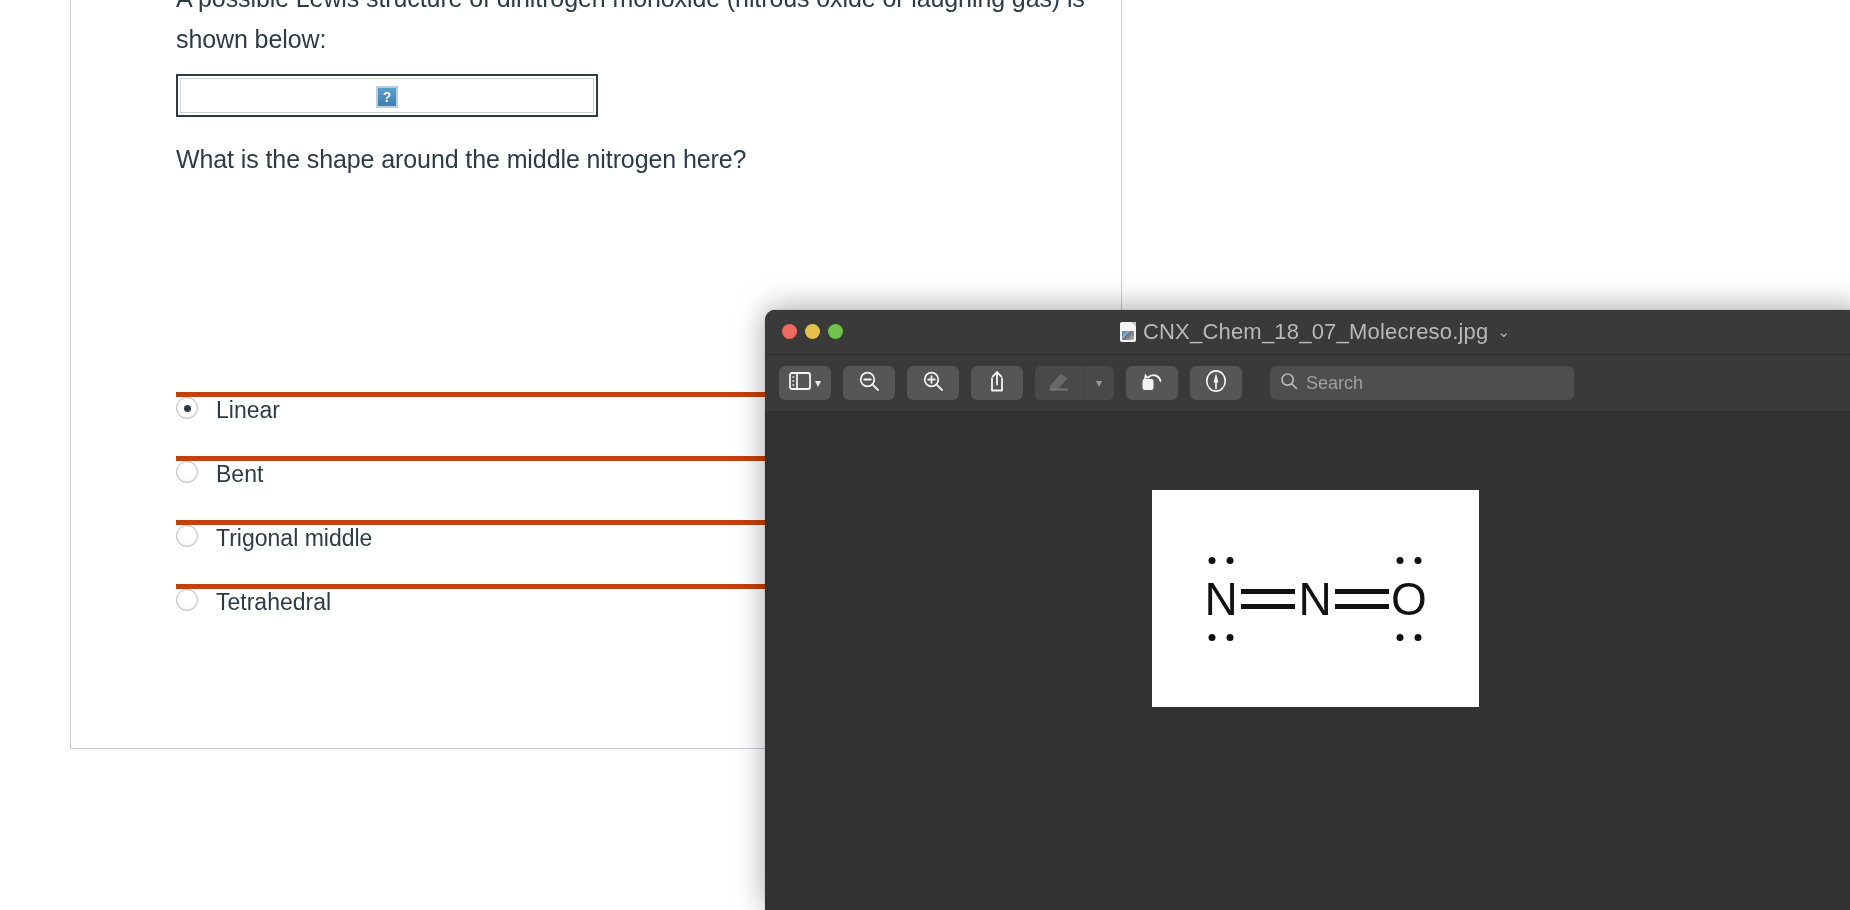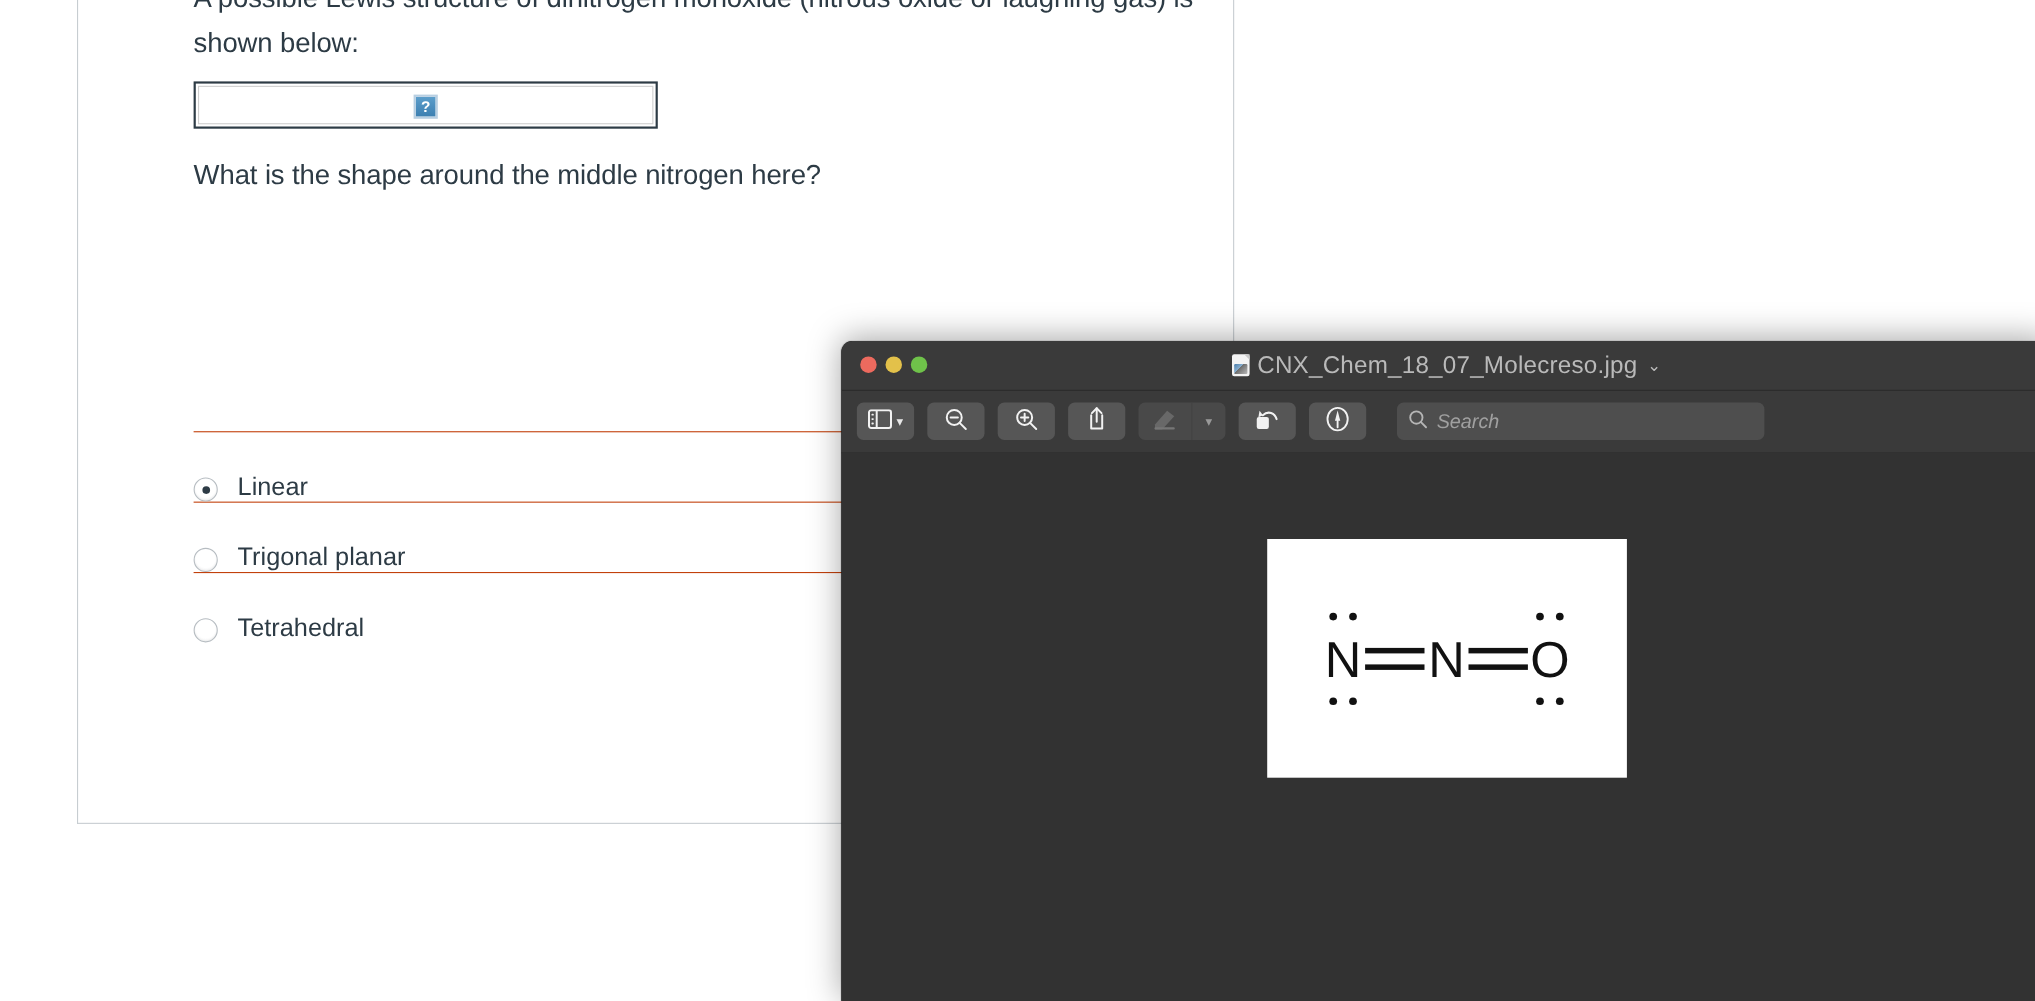--- a/index.html
+++ b/index.html
@@ -91,23 +91,23 @@
 
   
   #answers {
     position: absolute;
     left: 105px;
     top: 432px;
     width: 1000px;
   }
   .answer-row {
     display: flex;
-    align-items: flex-end;
+    align-items: flex-start;
     height: 64px;
-    border-top: 1px solid #c2410c;
+    border-top: 5px solid #c2410c;
     box-sizing: border-box;
   }
   .radio {
     width: 22px;
     height: 22px;
     border-radius: 50%;
     border: 1px solid #b6bcc1;
     background: radial-gradient(circle at 50% 35%, #ffffff 60%, #f2f3f4 100%);
     box-shadow: inset 0 -1px 2px rgba(0,0,0,0.06);
     margin-right: 18px;
@@ -244,29 +244,28 @@
   .tbtn.group > .seg.divider { border-left: 1px solid #4a4a4a; }
   .tbtn.dim { opacity: 0.55; }
   .chev {
     font-size: 12px;
     line-height: 1;
     color: #e8e8e8;
   }
   #search-box {
     margin-left: 16px;
     height: 34px;
-    width: 334px;
+    width: 304px;
     background: #4e4e4e;
     border-radius: 6px;
     display: flex;
     align-items: center;
     padding: 0 10px;
     gap: 8px;
     box-sizing: border-box;
-    font-style: italic;
   }
   #search-placeholder {
     font-size: 18px;
     color: #a0a0a0;
     font-family: "Liberation Sans", sans-serif;
   }
 
   #preview-content {
     position: absolute;
     left: 0; right: 0;
@@ -360,25 +359,29 @@
 
     </div>
 
     <div id="answers">
 
       <div class="answer-row">
         <span class="radio checked"></span>
         <span class="answer-label">Linear</span>
       </div>
 
-
-
       <div class="answer-row">
         <span class="radio"></span>
-        <span class="answer-label">Trigonal planar</span>
+        <span class="answer-label">Bent</span>
+      </div>
+
+
+      <div class="answer-row">
+        <span class="radio"></span>
+        <span class="answer-label">Trigonal middle</span>
       </div>
 
       <div class="answer-row">
         <span class="radio"></span>
         <span class="answer-label">Tetrahedral</span>
       </div>
 
     </div>
   </div>
 </div>

